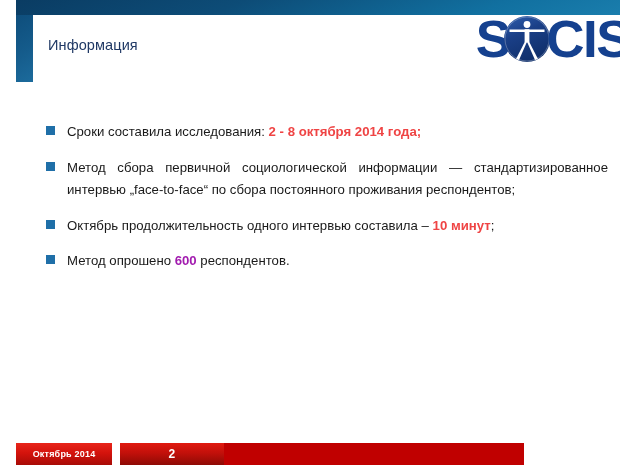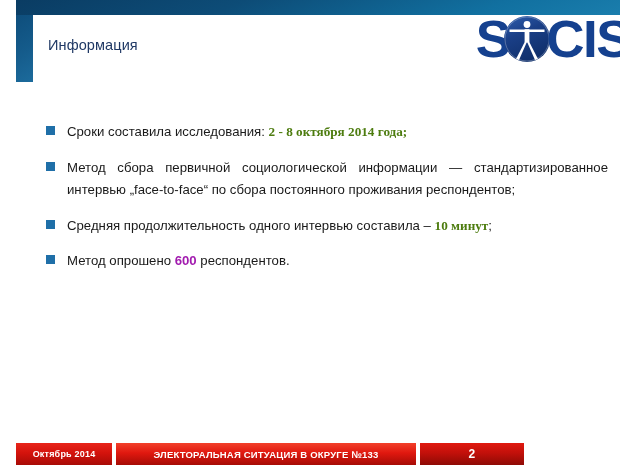--- a/index.html
+++ b/index.html
@@ -111,23 +111,22 @@
     font-size: 13.2px;
     line-height: 22.5px;
     color: #1a1a1a;
     text-align: left;
   }
   .bullet-text.justify {
     text-align: justify;
     text-align-last: left;
   }
   .hl-blue {
-    color: #4d7c0f;
-    font-weight: bold;
-    font-family: Liberation Serif, serif;
+    color: #ef4444;
+    font-weight: bold;
   }
   .hl-dark {
     color: #a21caf;
     font-weight: bold;
   }
 
   
   .footer {
     position: absolute;
     left: 0;
@@ -224,35 +223,34 @@
     </div>
 
     <div class="bullet-row">
       <span class="bullet-marker"></span>
       <div class="bullet-text justify">Метод сбора первичной социологической информации — стандартизированное интервью „face-to-face“ по сбора постоянного проживания респондентов;</div>
     </div>
 
     <div class="bullet-row">
       <span class="bullet-marker"></span>
       <div class="bullet-text">
-        <span>Средняя продолжительность одного интервью составила – </span><span class="hl-blue">10 минут</span><span>;</span>
+        <span>Октябрь продолжительность одного интервью составила – </span><span class="hl-blue">10 минут</span><span>;</span>
       </div>
     </div>
 
     <div class="bullet-row">
       <span class="bullet-marker"></span>
       <div class="bullet-text">
         <span>Метод опрошено </span><span class="hl-dark">600</span><span> респондентов.</span>
       </div>
     </div>
 
   </div>
 
   <div class="footer-topline"></div>
   <div class="footer">
     <div class="footer-cell footer-left">Октябрь 2014</div>
     <div class="footer-sep"></div>
-    <div class="footer-cell footer-mid">ЭЛЕКТОРАЛЬНАЯ СИТУАЦИЯ В ОКРУГЕ №133</div>
     <div class="footer-sep"></div>
     <div class="footer-cell footer-right">2</div>
   </div>
 
 </div>
 
 </body></html>

